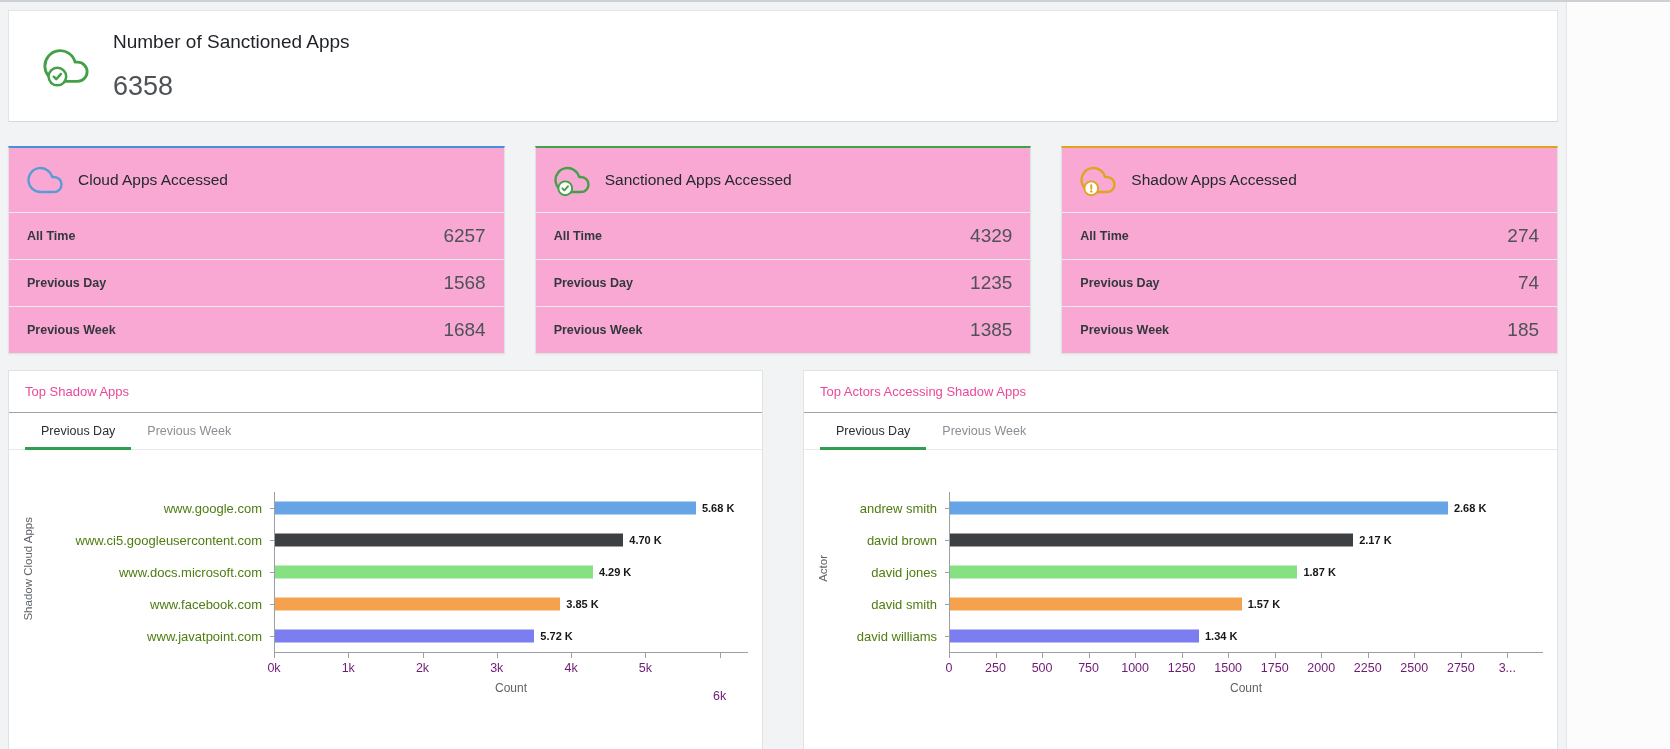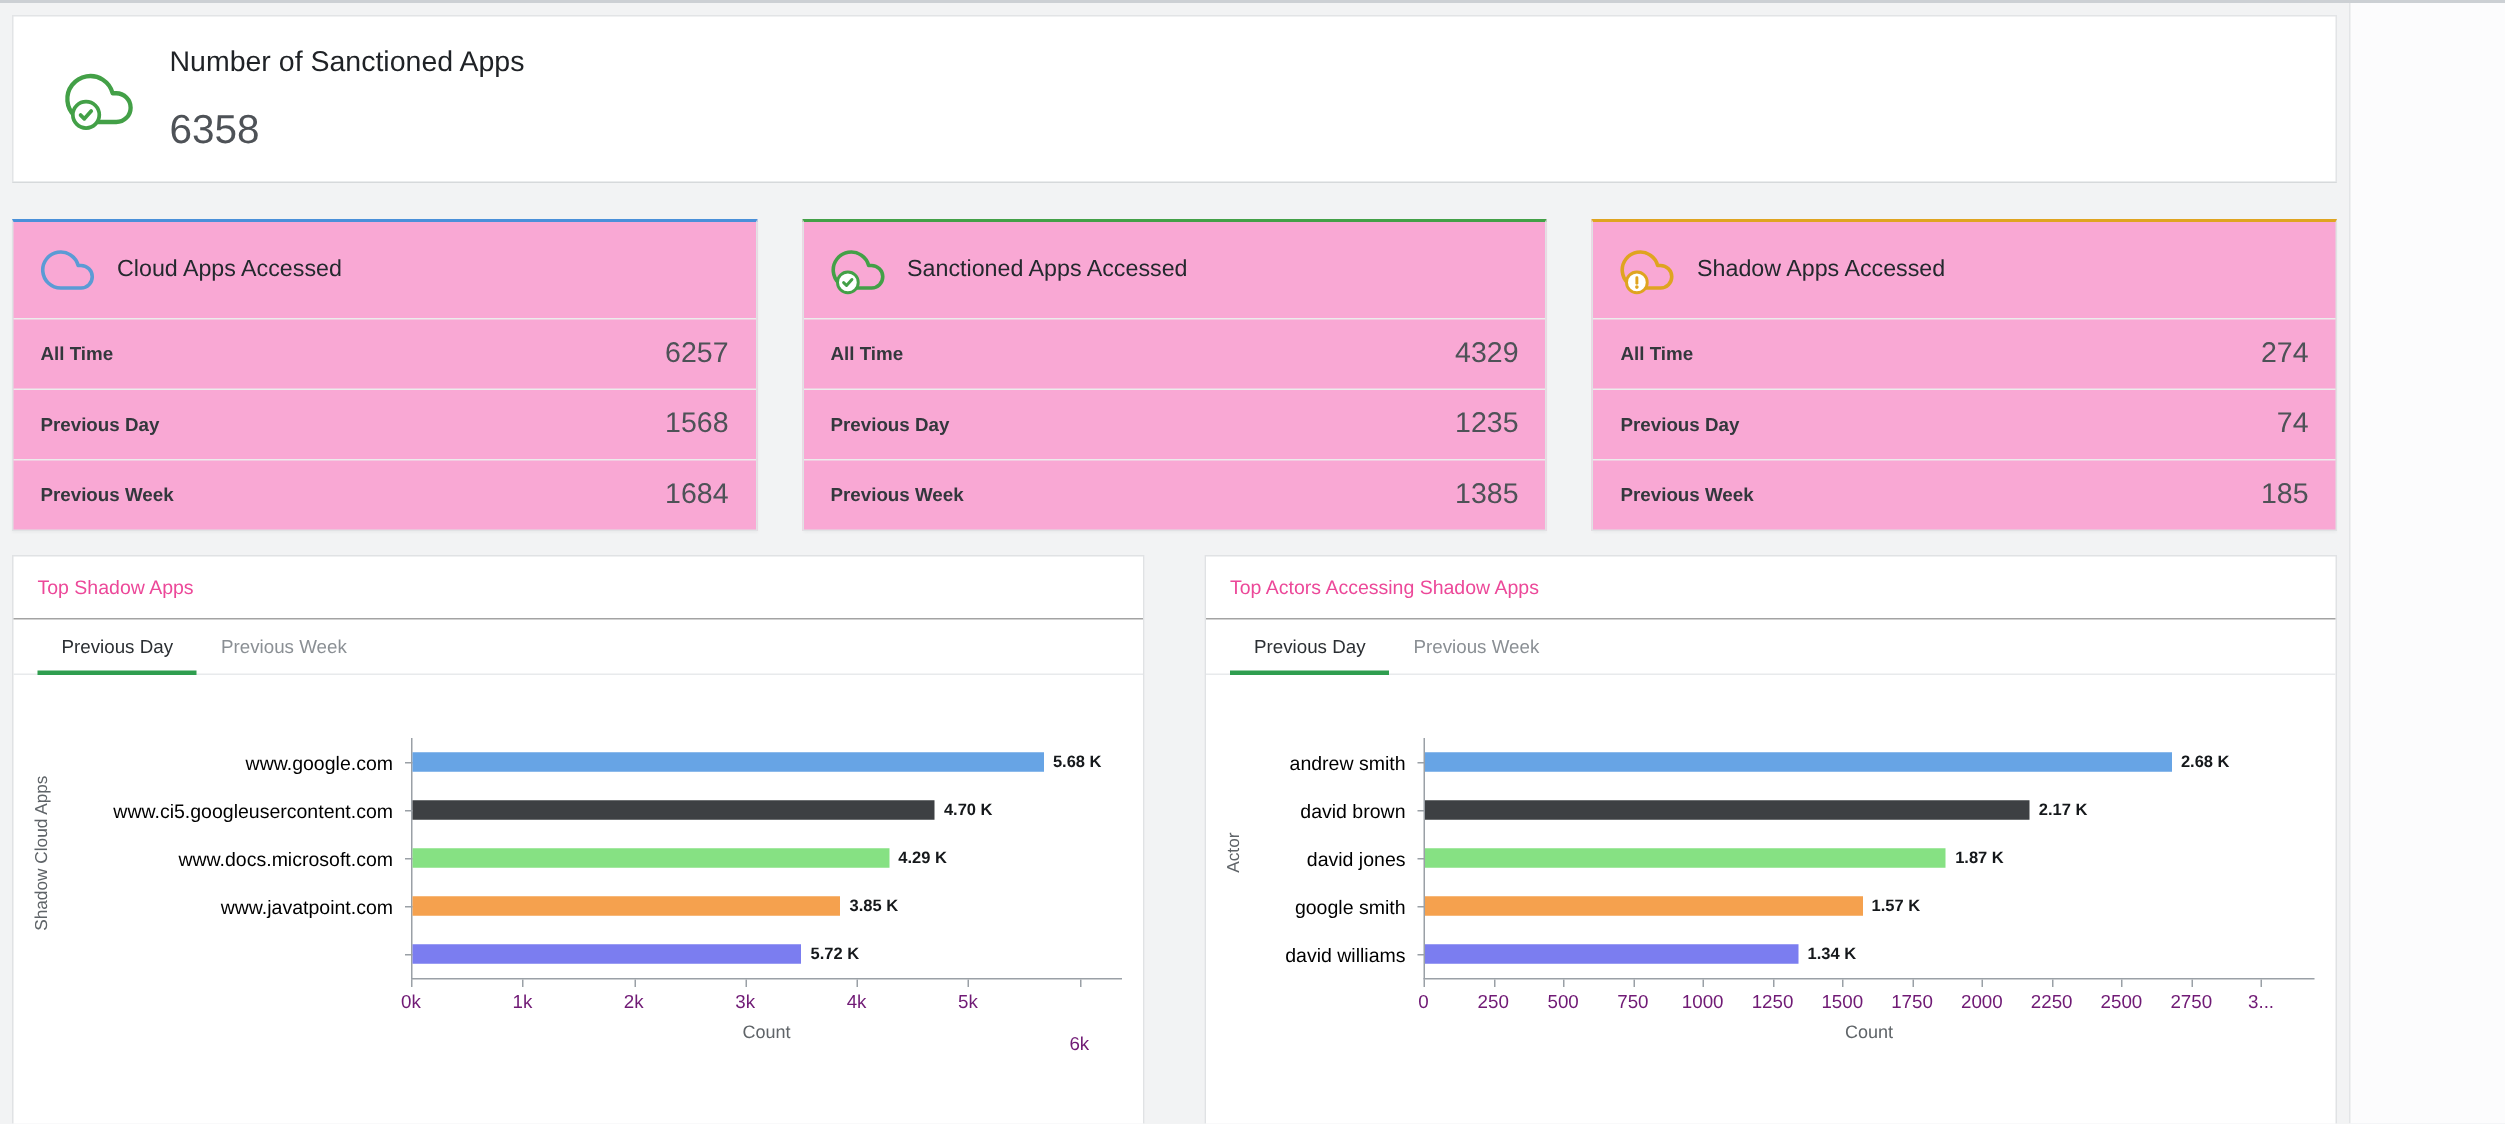--- a/index.html
+++ b/index.html
@@ -51,21 +51,21 @@
   .tab.active { color:#2b2f33; padding-bottom:9px; border-bottom:3px solid #2f9e4f; margin-bottom:-1px; }
 
   .chart { display:flex; padding:42px 14px 8px 8px; }
   .ylabel { width:22px; display:flex; align-items:center; justify-content:center; padding-bottom:58px; }
   .ylabel span { writing-mode:vertical-rl; transform:rotate(180deg); font-size:11.5px; color:#5f6468; white-space:nowrap; }
   .chart-main { flex:1; min-width:0; }
   .chart-grid { display:flex; }
   .cats { display:flex; flex-direction:column; }
   .cat {
     height:32px; display:flex; align-items:center; justify-content:flex-end;
-    padding-right:12px; font-size:13px; color:#000000; white-space:nowrap;
+    padding-right:12px; font-size:13px; color:#4d7c0f; white-space:nowrap;
   }
   #chart-0 .cat, #chart-0 .cats-spacer { width:235px; }
   #chart-1 .cat, #chart-1 .cats-spacer { width:115px; }
   .plot { flex:1; border-left:1px solid #9aa0a6; border-bottom:1px solid #9aa0a6; position:relative; }
   .crow { height:32px; position:relative; }
   .bar { position:absolute; left:0; top:50%; transform:translateY(-50%); height:13px; }
   .val {
     position:absolute; top:50%; transform:translateY(-50%);
     font-size:11px; font-weight:bold; color:#15181b; white-space:nowrap;
   }
@@ -186,20 +186,21 @@
         <div class="chart" id="chart-0">
             <div class="ylabel">
               <span>Shadow Cloud Apps</span>
             </div>
             <div class="chart-main">
               <div class="chart-grid">
                 <div class="cats">
                   <div class="cat">www.google.com</div>
                   <div class="cat">www.ci5.googleusercontent.com</div>
                   <div class="cat">www.docs.microsoft.com</div>
+                  <div class="cat">www.facebook.com</div>
                   <div class="cat">www.javatpoint.com</div>
                 </div>
                 <div class="plot">
                   <div class="crow">
                     <div class="bar" style="width: 88.99%; background: rgb(103, 164, 229);"></div>
                     <span class="val" style="left: calc(88.99% + 6px);">5.68 K</span>
                     <span class="ytick"></span>
                   </div>
                   <div class="crow">
                     <div class="bar" style="width: 73.63%; background: rgb(61, 64, 67);"></div>
@@ -259,21 +260,21 @@
         <div class="chart" id="chart-1">
             <div class="ylabel">
               <span>Actor</span>
             </div>
             <div class="chart-main">
               <div class="chart-grid">
                 <div class="cats">
                   <div class="cat">andrew smith</div>
                   <div class="cat">david brown</div>
                   <div class="cat">david jones</div>
-                  <div class="cat">google smith</div>
+                  <div class="cat">david smith</div>
                   <div class="cat">david williams</div>
                 </div>
                 <div class="plot">
                   <div class="crow">
                     <div class="bar" style="width: 83.97%; background: rgb(103, 164, 229);"></div>
                     <span class="val" style="left: calc(83.97% + 6px);">2.68 K</span>
                     <span class="ytick"></span>
                   </div>
                   <div class="crow">
                     <div class="bar" style="width: 67.99%; background: rgb(61, 64, 67);"></div>

